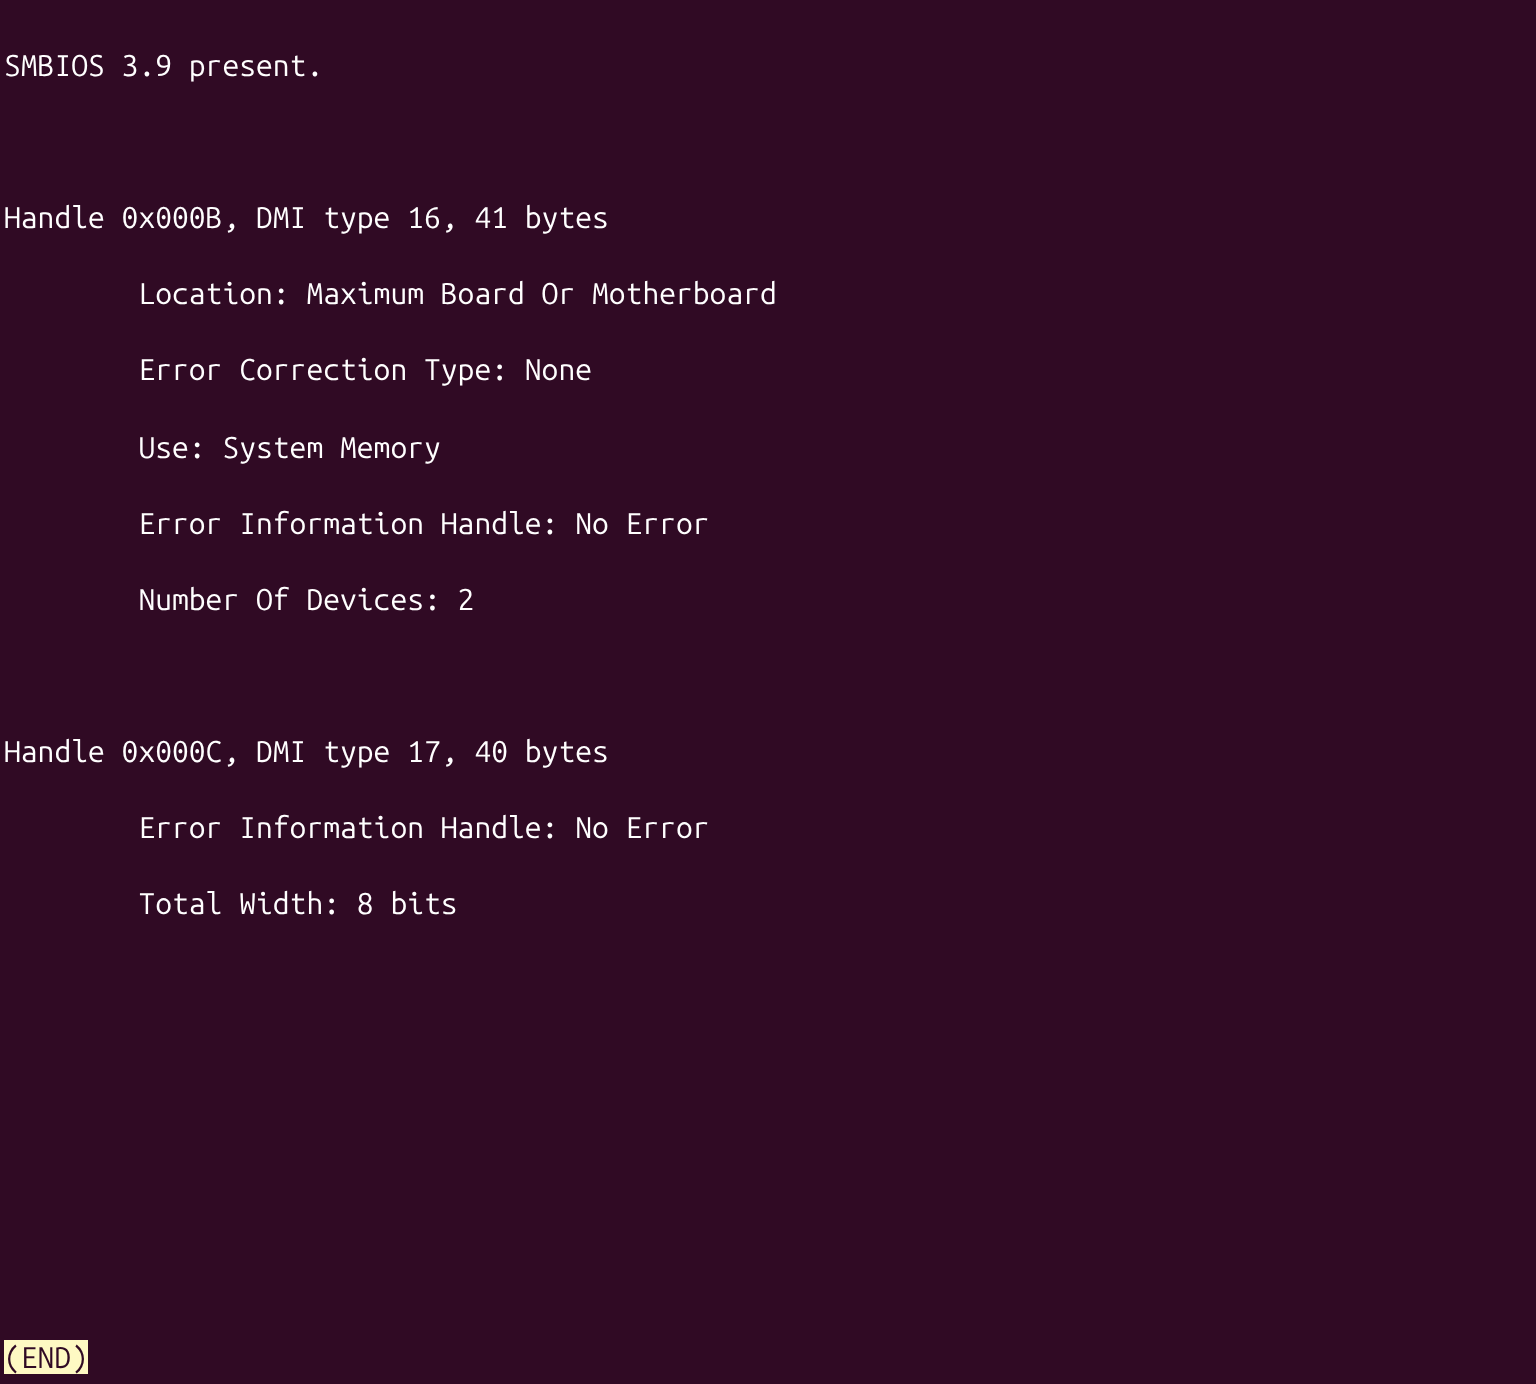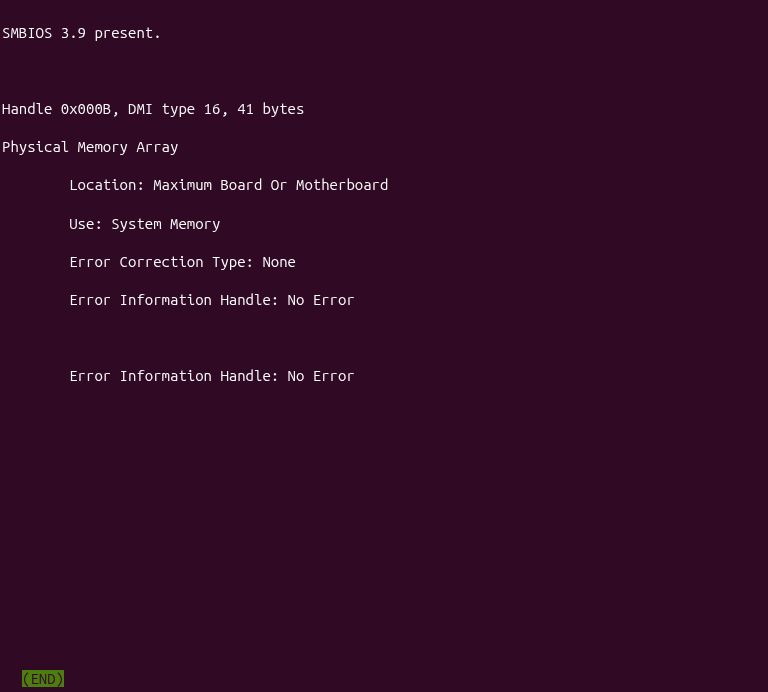--- a/index.html
+++ b/index.html
@@ -21,39 +21,40 @@
     }
     .terminal-content {
       white-space: pre;
     }
     .end-marker {
       position: absolute;
       bottom: 4px;
       left: 2px;
     }
     .end-marker span {
-      background-color: #4d7c0f;
+      background-color: #fef9c3;
       color: #300a24;
-      margin-left: 20px;
     }
   </style>
 </head>
 <body>
 
 <div class="terminal-content">
 <div>SMBIOS 3.9 present.</div>
 <div> </div>
 <div>Handle 0x000B, DMI type 16, 41 bytes</div>
-<div>Physical Memory Array</div>
 <div>        Location: Maximum Board Or Motherboard</div>
+<div>        Error Correction Type: None</div>
 <div>        Use: System Memory</div>
-<div>        Error Correction Type: None</div>
 <div>        Error Information Handle: No Error</div>
+<div>        Number Of Devices: 2</div>
 <div> </div>
+<div>Handle 0x000C, DMI type 17, 40 bytes</div>
 <div>        Error Information Handle: No Error</div>
+<div>        Total Width: 8 bits</div>
 
 
 
 
 
 
 
 
 
 

